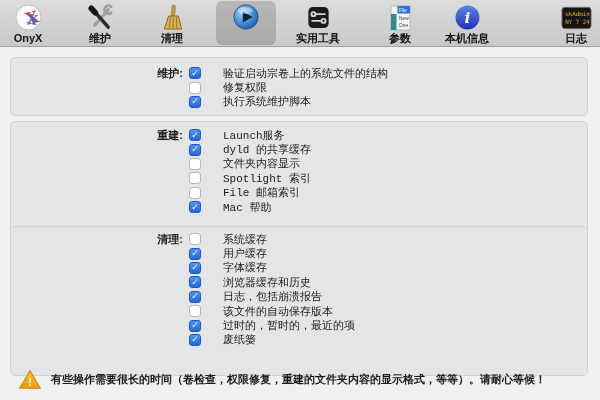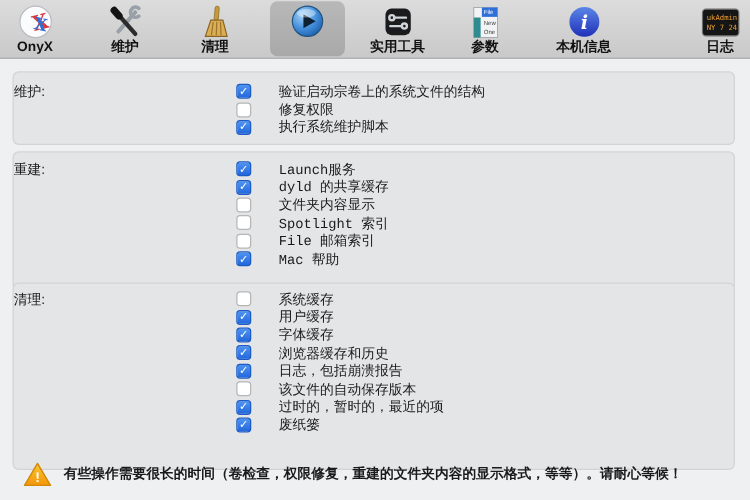--- a/index.html
+++ b/index.html
@@ -22,21 +22,21 @@
   .tb-item.selected{background:rgba(0,0,0,0.16);}
   .tb-icon{height:29px;display:flex;align-items:center;justify-content:center;margin-top:2px;}
   .tb-label{font-size:11px;font-weight:bold;color:#111;white-space:nowrap;line-height:13px;}
   
   .box{
     position:absolute;left:10px;width:578px;
     background:#e4e5e7;border:1px solid #d2d3d5;border-radius:5px;
     box-sizing:border-box;
   }
   .row{display:flex;align-items:center;height:14.4px;font-size:11px;}
-  .sec-label{width:172px;font-weight:normal;padding-right:4px;flex:none;white-space:nowrap;}
+  .sec-label{width:172px;text-align:right;font-weight:bold;padding-right:4px;flex:none;white-space:nowrap;}
   .cb{
     width:12px;height:12px;flex:none;margin-left:2px;
     background:#ffffff;border:1px solid #b6b6b6;border-radius:3px;
     box-sizing:border-box;display:flex;align-items:center;justify-content:center;
   }
   .cb.checked{
     background:linear-gradient(#4f94f0,#2367dc);
     border:1px solid #1d5bc4;
   }
   .cb.checked::after{
@@ -118,21 +118,21 @@
           <circle cx="8.8" cy="10.5" r="2.1"></circle>
           <path d="M11 10.5 H20.5"></path>
           <circle cx="19.2" cy="17.5" r="2.1"></circle>
           <path d="M7.5 17.5 H17"></path>
         </g>
       </svg>
     </span>
     <span class="tb-label">实用工具</span>
   </div>
 
-  <div class="tb-item" style="left:358px;">
+  <div class="tb-item" style="left:370px;">
     <span class="tb-icon">
       <svg width="23" height="28" viewBox="0 0 23 28">
         <rect x="2" y="2" width="19" height="24" fill="#f2f3f4" stroke="#a8acb0" stroke-width="0.8"></rect>
         <rect x="2" y="10" width="5.5" height="16" fill="#2e8b8f"></rect>
         <rect x="8.5" y="2" width="12.5" height="7.5" fill="#2f6fd8"></rect>
         <text x="10" y="7.6" font-size="4.8" fill="#ffffff">File</text>
         <text x="10" y="16" font-size="4.8" fill="#3a3a3a">New</text>
         <text x="10" y="23" font-size="4.8" fill="#3a3a3a">One</text>
       </svg>
     </span>

